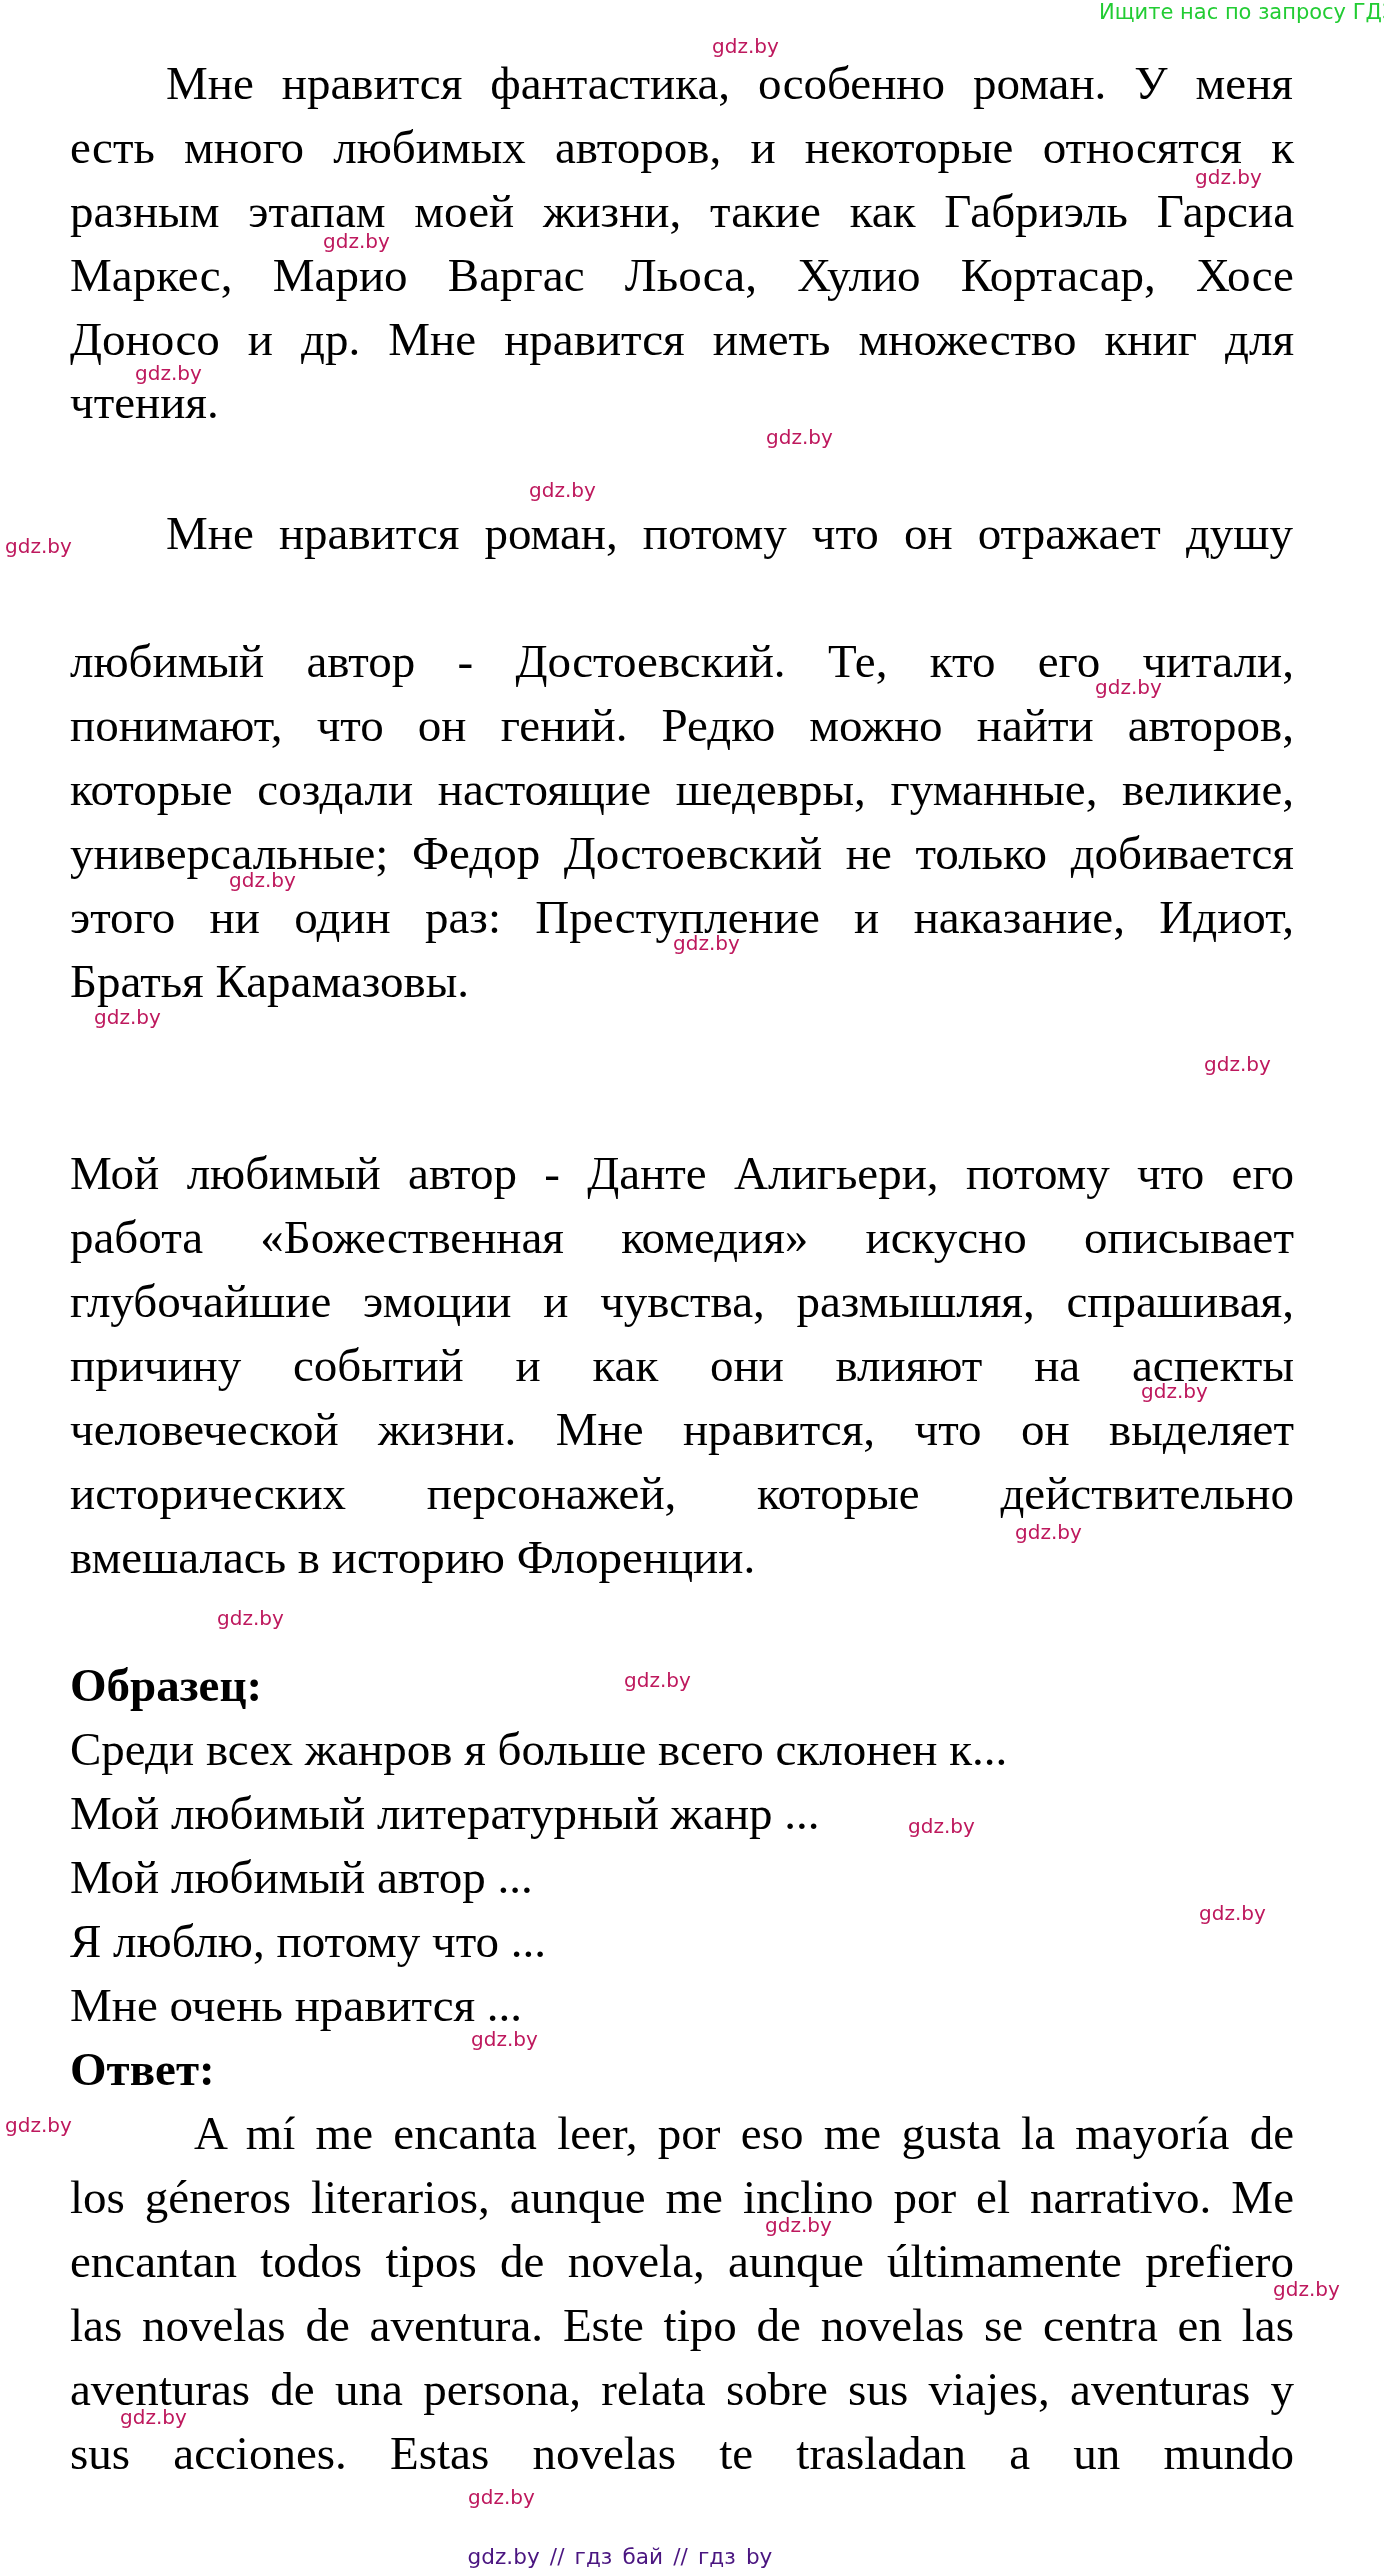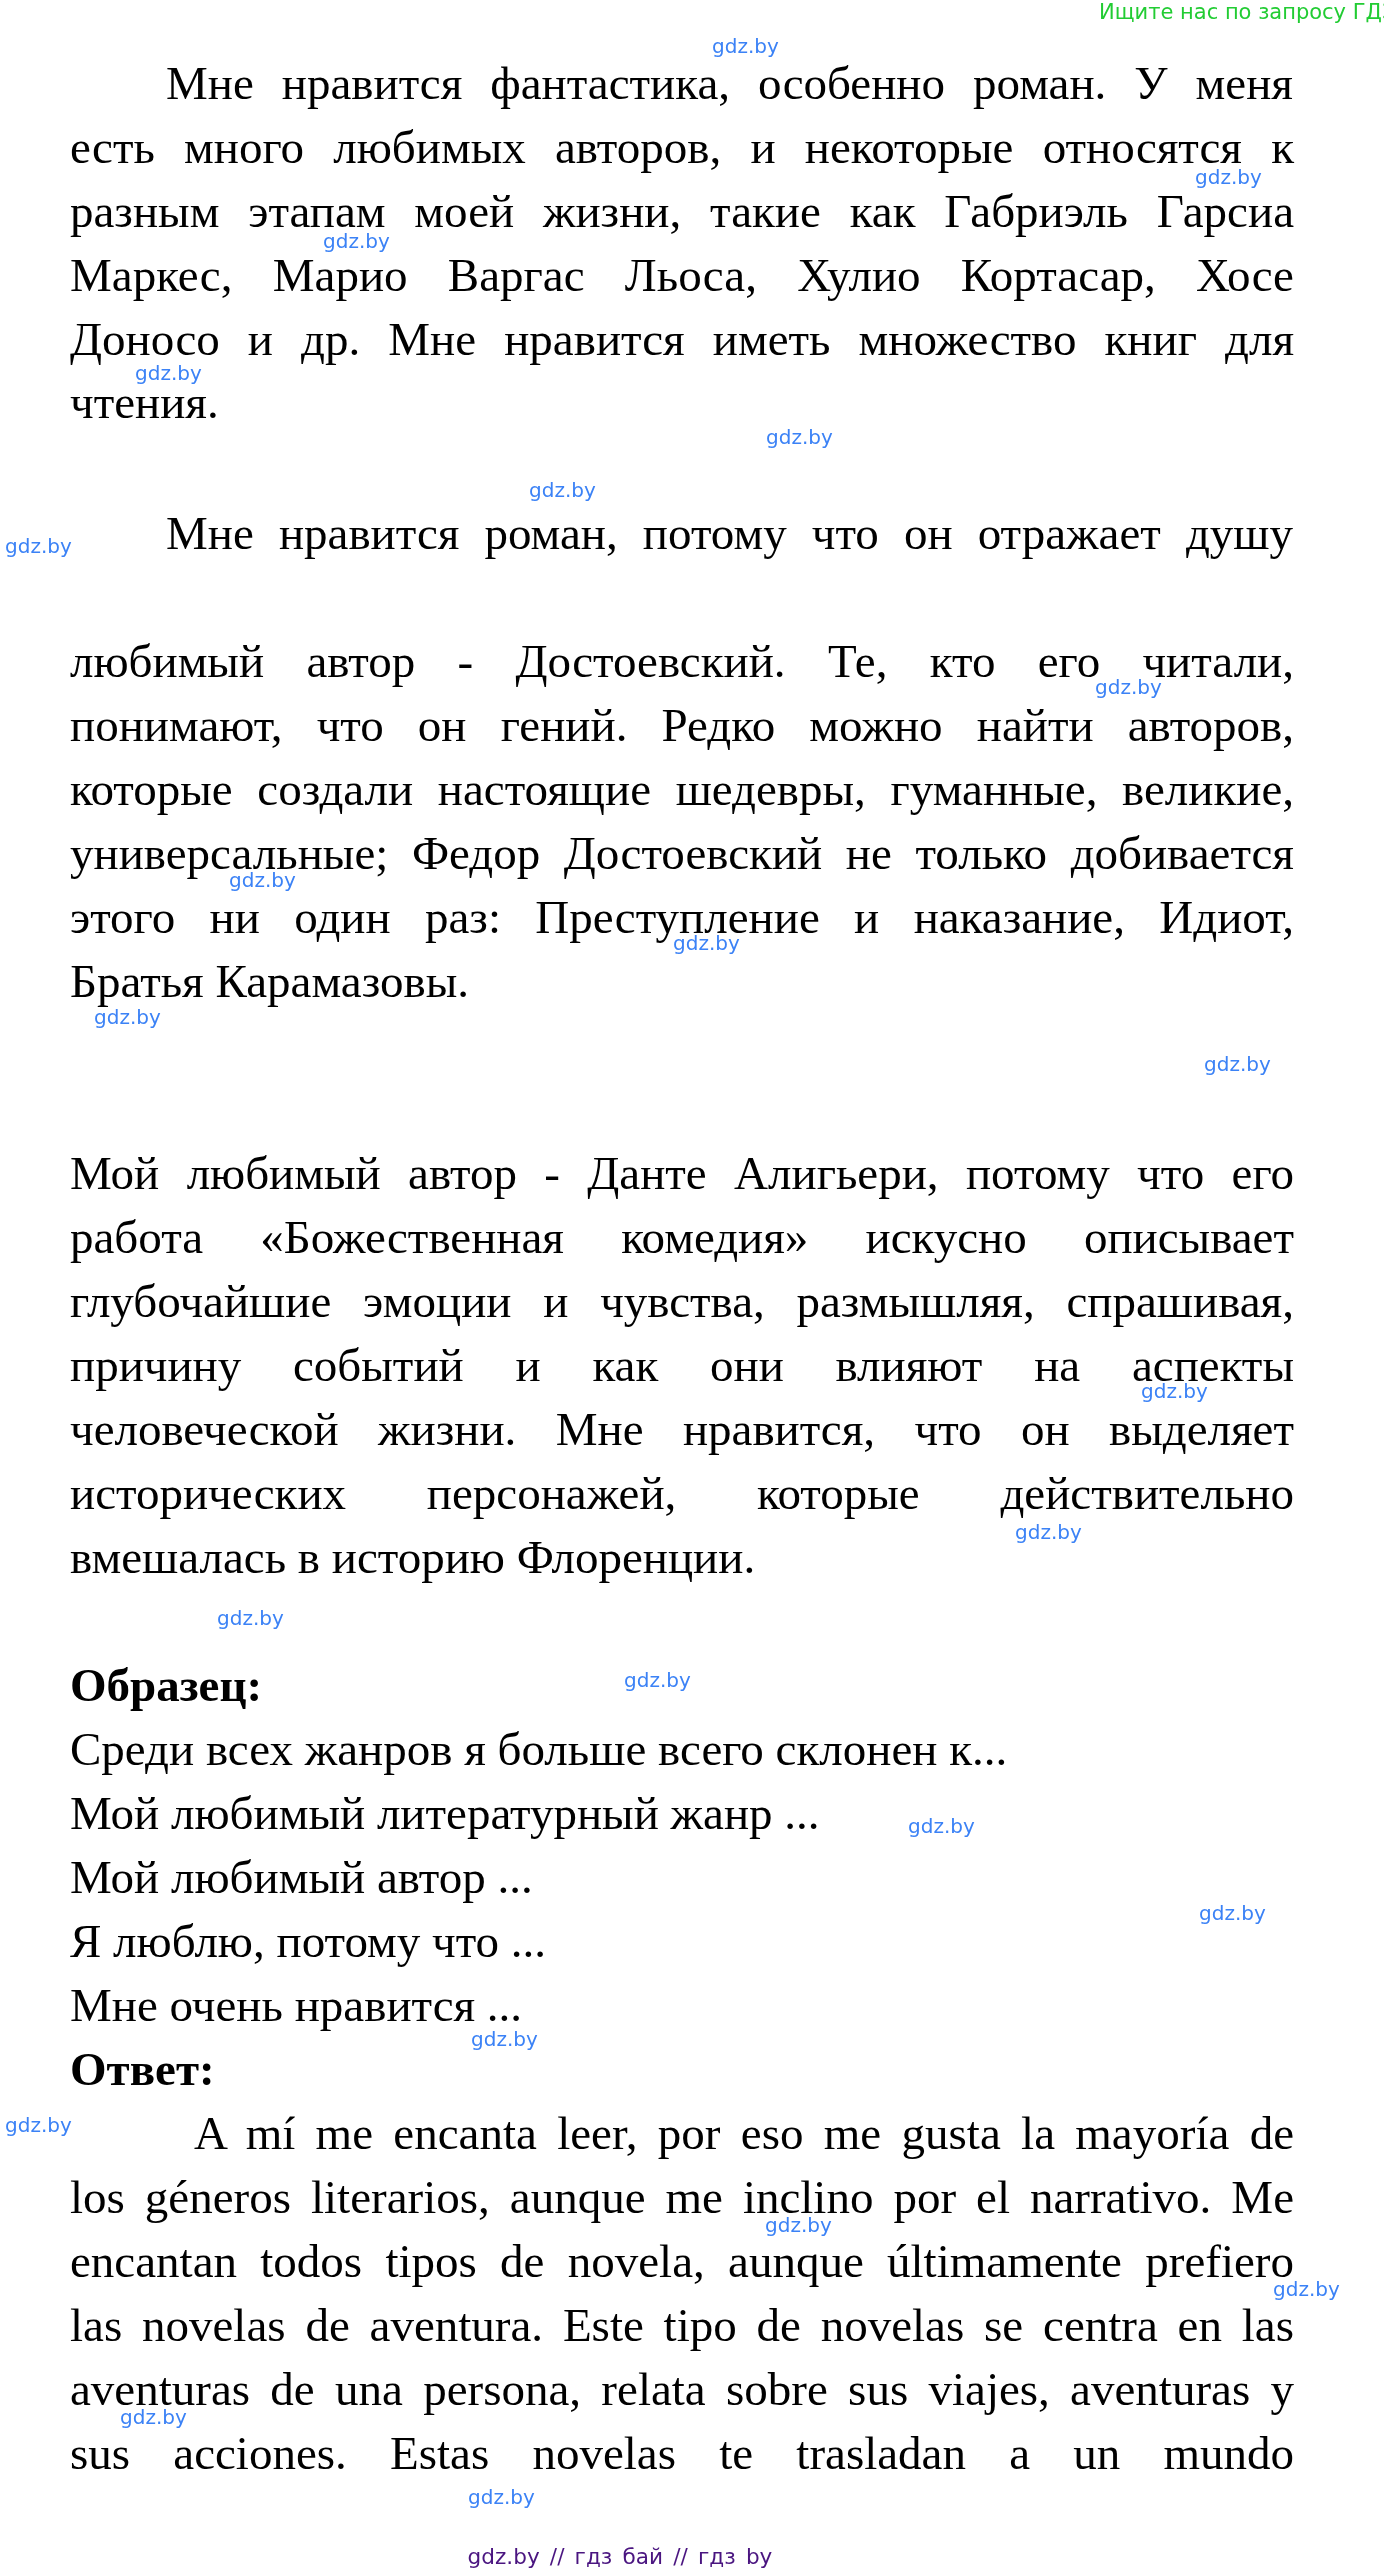--- a/index.html
+++ b/index.html
@@ -19,21 +19,21 @@
     position: absolute; left: 70px; width: 1224px;
     font-family: "Liberation Serif", serif; font-size: 47px; line-height: 50px;
     color: #000; white-space: nowrap; height: 50px;
   }
   .line.j { text-align: justify; text-align-last: justify; white-space: normal; }
   .line.indent { left: 166px; width: 1127px; }
   .line.indent-es { left: 194px; width: 1100px; }
   .heading { font-weight: bold; }
   .wm {
     position: absolute; font-family: "DejaVu Sans", sans-serif; font-size: 20px;
-    line-height: 23px; color: #3b82f6; white-space: nowrap;
+    line-height: 23px; color: #be185d; white-space: nowrap;
   }
 </style>
 </head>
 <body>
 
 <div class="page">
 
   <div class="header-ad">Ищите нас по запросу ГДЗ Бай</div>
 
   <div class="line j indent" style="top:58px">Мне нравится фантастика, особенно роман. У меня</div>

